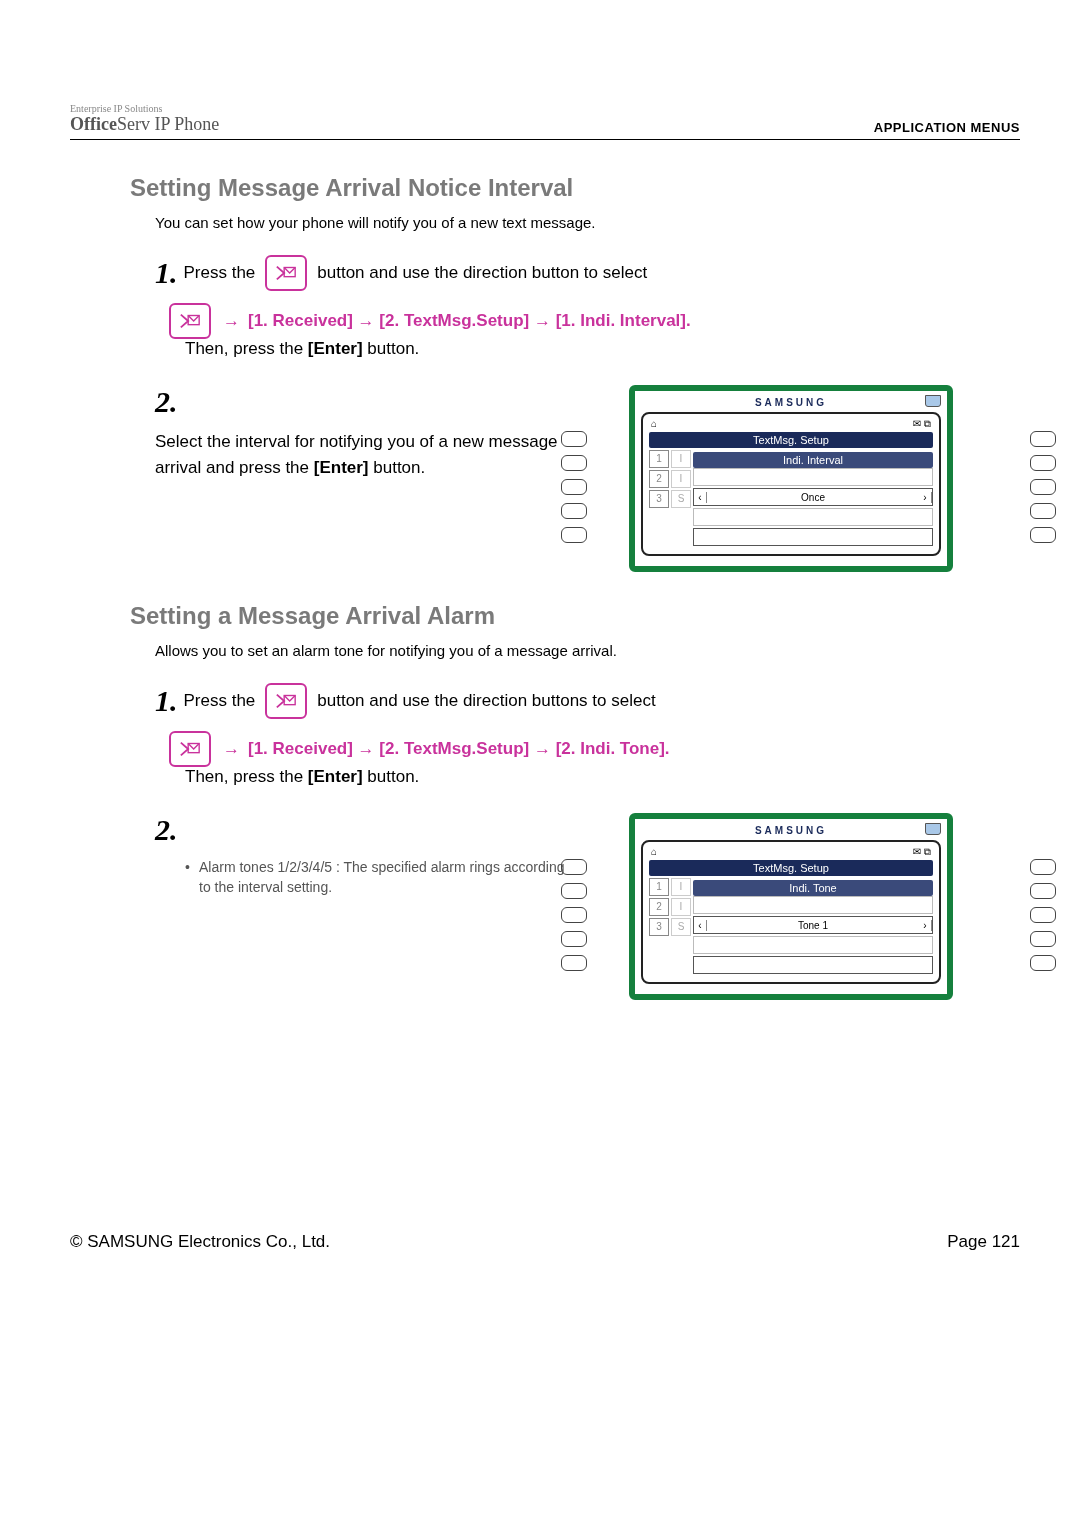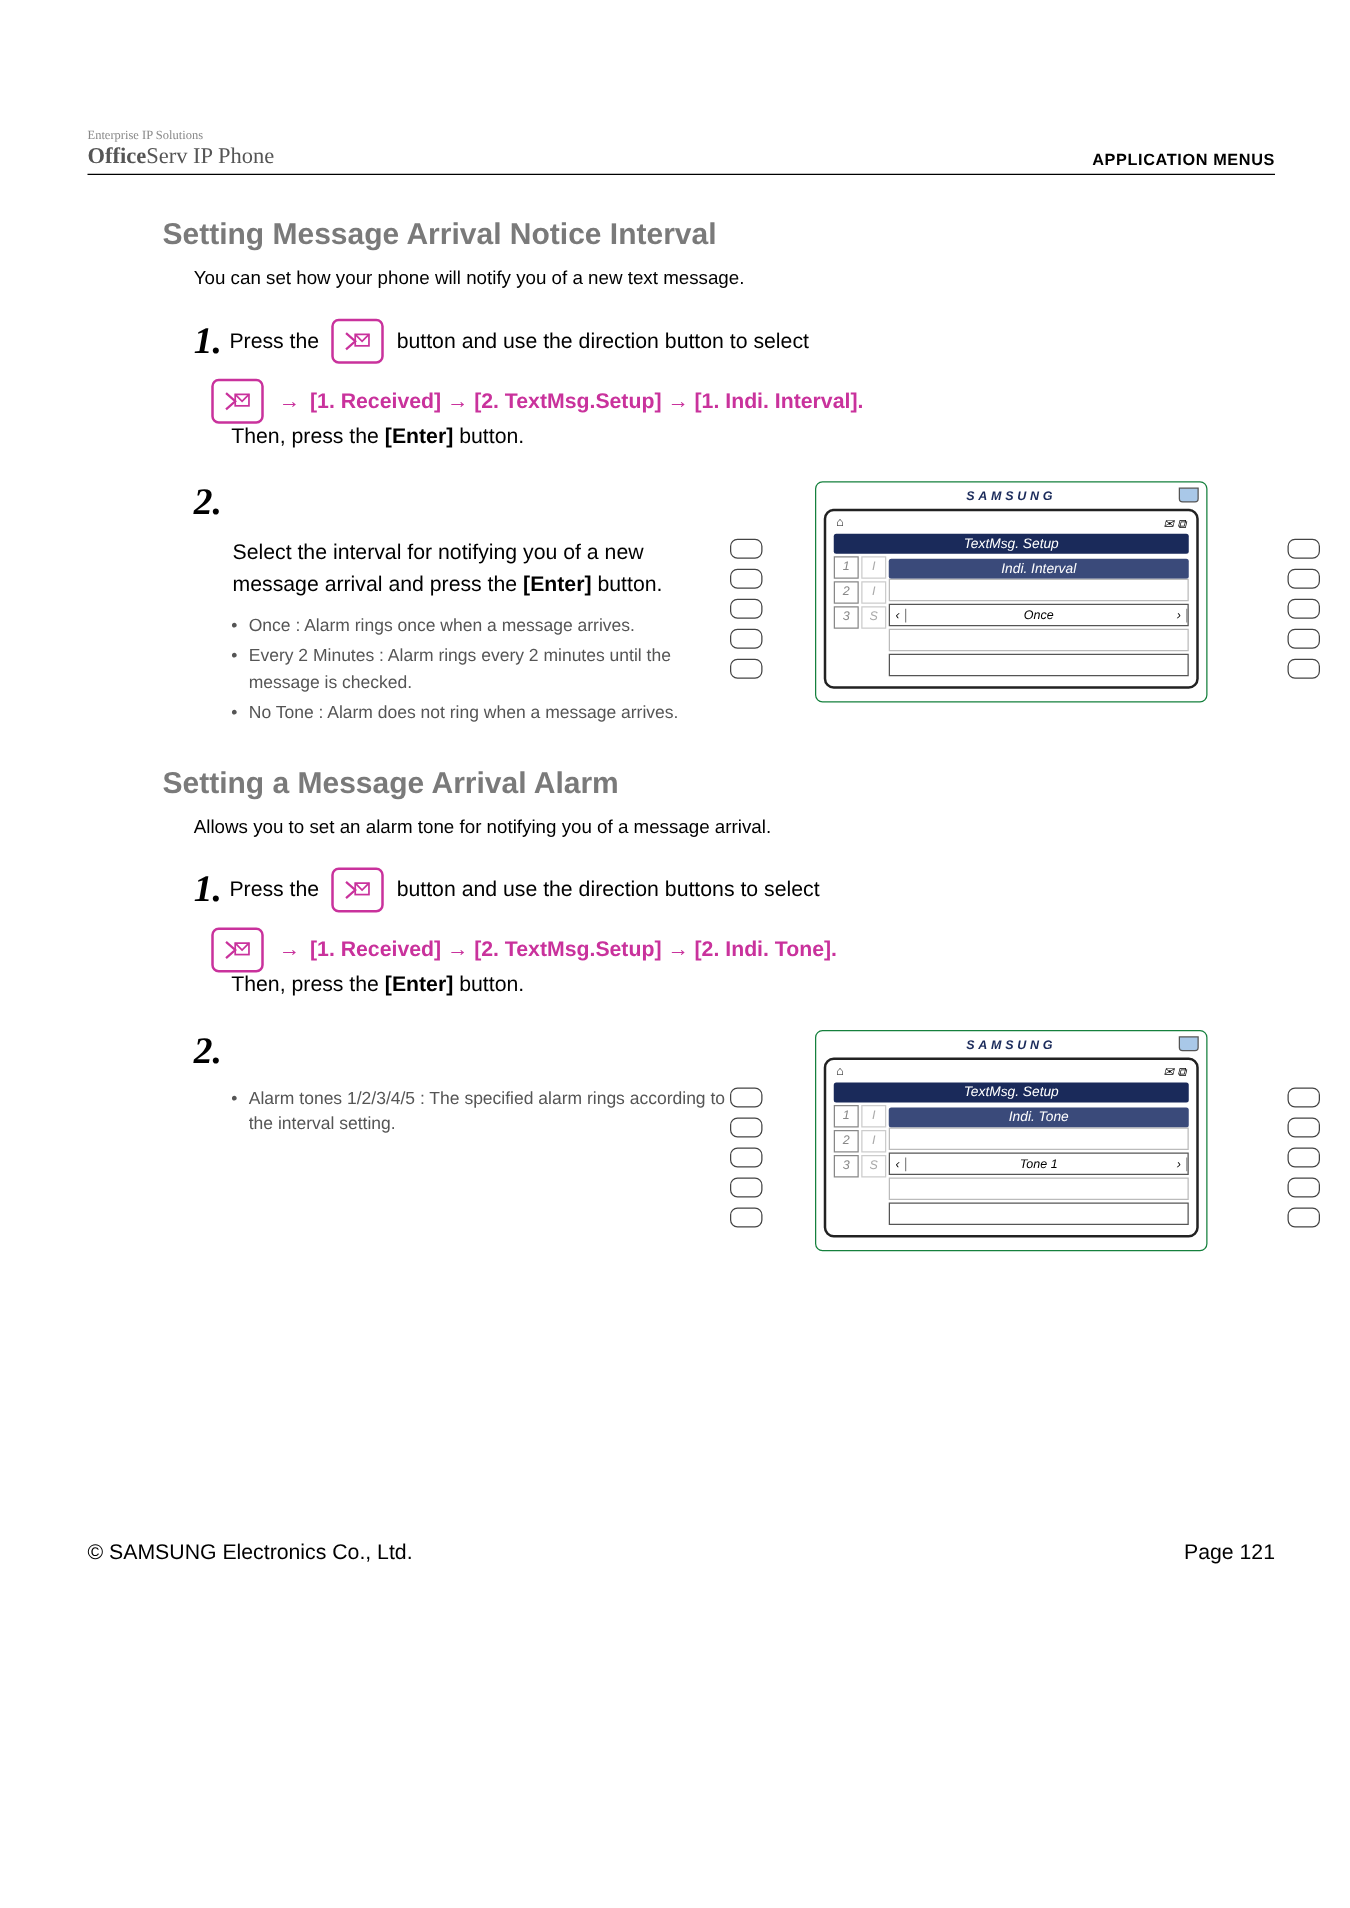--- a/index.html
+++ b/index.html
@@ -64,27 +64,27 @@
   }
   .msgbtn svg { width:22px; height:18px; }
   .nav-path {
     color:#c9329c; font-weight:bold; font-size:17px;
     margin-left: 95px; margin-top:12px; display:flex; align-items:center; gap:8px;
   }
   .arrow { font-weight:bold; }
   .then { margin-left:115px; font-size:17px; margin-bottom:26px; }
   .step2wrap { display:flex; align-items:flex-start; gap:30px; margin-left:85px; }
   .step2text { flex:1; font-size:17px; }
-  .step2text .body { margin-top:4px; line-height:1.5;margin-left:31px; }
+  .step2text .body { margin-top:4px; line-height:1.5; }
   .bullets { list-style:none; padding:0; margin:10px 0 0 30px; font-size:14px; color:#555; }
   .bullets li { position:relative; padding-left:14px; margin-bottom:4px; line-height:1.45; }
   .bullets li::before { content:"•"; position:absolute; left:0; }
   .device {
-    width: 300px; border:1px solid #15803d; border-radius:6px;
-    padding:6px; position:relative; margin-right:20px;font-style:italic;
+    width: 300px; border:6px solid #15803d; border-radius:6px;
+    padding:6px; position:relative; margin-right:33px;
   }
   .dev-header { text-align:center; font-size:10px; letter-spacing:3px; color:#1a2a5a; font-weight:bold; }
   .nub { position:absolute; right:6px; top:4px; width:14px; height:10px; background:#a9c8e8; border:1px solid #555; border-radius:0 0 3px 3px; }
   .screen { border:2px solid #222; border-radius:8px; margin:4px 0; padding:4px 6px 8px; position:relative; }
   .statusbar { display:flex; justify-content:space-between; font-size:10px; padding:0 2px 2px; }
   .titlebar { background:#1a2a5a; color:#fff; font-size:11px; text-align:center; padding:2px 0; border-radius:2px; }
   .subtitlebar { background:#3a4a7a; color:#fff; font-size:11px; text-align:center; padding:2px 0; margin-top:2px; border-radius:2px; }
   .menucol { display:flex; gap:2px; margin-top:2px; }
   .menunums { width:20px; }
   .menunums div { border:1px solid #888; font-size:10px; text-align:center; height:16px; line-height:16px; margin-bottom:2px; color:#888; }
@@ -153,25 +153,20 @@
   </div>
 
   <div class="step2wrap">
     <div class="step2text">
       <div class="step-line">
         <span class="stepnum">2.</span>
         <span class="body">
           <span>Select the interval for notifying you of a new message arrival and press the </span><b>[Enter]</b><span> button.</span>
         </span>
       </div>
-      <ul class="bullets">
-        <li>Once : Alarm rings once when a message arrives.</li>
-        <li>Every 2 Minutes : Alarm rings every 2 minutes until the message is checked.</li>
-        <li>No Tone : Alarm does not ring when a message arrives.</li>
-      </ul>
     </div>
     <div class="devwrap">
       <div class="sidebtns left">
           <div class="sidebtn"></div>
           <div class="sidebtn"></div>
           <div class="sidebtn"></div>
           <div class="sidebtn"></div>
           <div class="sidebtn"></div>
         </div>
       <div class="sidebtns right">

